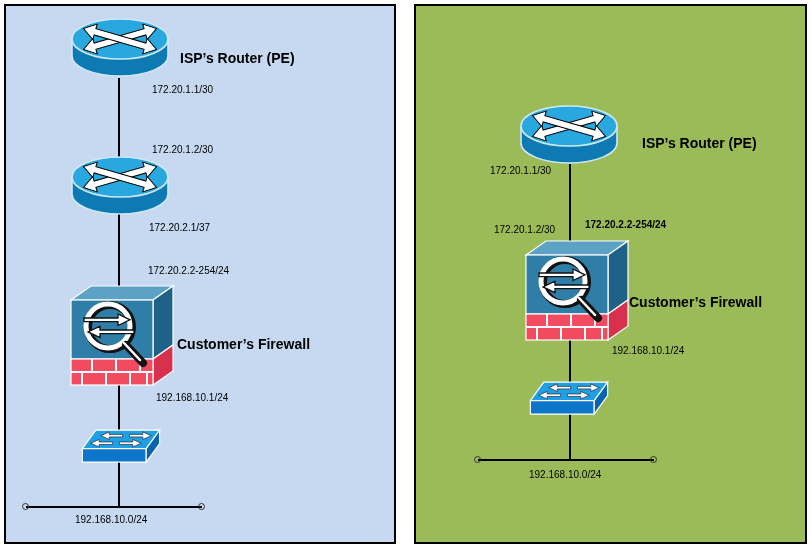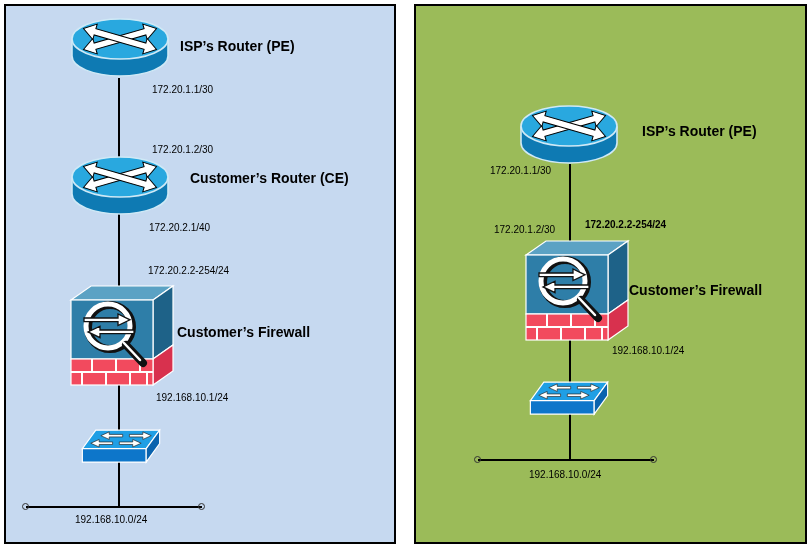--- a/index.html
+++ b/index.html
@@ -11,21 +11,21 @@
   .panel.right { left:414px; width:393px; background:#9bbb59; }
 
   .vline { position:absolute; width:1.5px; background:#000; z-index:0; }
   .hline { position:absolute; height:1.5px; background:#000; z-index:0; }
   .endpoint { position:absolute; width:7px; height:7px; border:1.5px solid #333;
               border-radius:50%; background:transparent; z-index:1; }
 
   .icon { position:absolute; z-index:2; }
 
   .dev-label { position:absolute; z-index:3; font-size:14px; font-weight:bold;
-               color:#000; white-space:nowrap; }
+               color:#000; white-space:nowrap;margin-top:12px; }
   .ip-label  { position:absolute; z-index:3; font-size:10px; color:#000; white-space:nowrap; }
   .ip-label.bold { font-weight:bold; }
 
   
   .l-vline   { left:112px; top:72px;  height:430px; }
   .l-router1 { left:64px;  top:10px;  width:100px; height:64px; }
   .l-pe-lbl  { left:174px; top:32px; }
   .l-ip1     { left:146px; top:78px; }
   .l-ip2     { left:146px; top:138px; }
   .l-router2 { left:64px;  top:148px; width:100px; height:64px; }
@@ -113,23 +113,22 @@
     <svg class="icon l-router1">
         <use href="#sym-router"></use>
       </svg>
     <div class="dev-label l-pe-lbl">ISP’s Router (PE)</div>
     <div class="ip-label l-ip1">172.20.1.1/30</div>
 
     <div class="ip-label l-ip2">172.20.1.2/30</div>
     <svg class="icon l-router2">
         <use href="#sym-router"></use>
       </svg>
-    <div class="dev-label l-ce-lbl">Customer’s Router (CE)</div>
 
-    <div class="ip-label l-ip3">172.20.2.1/40</div>
+    <div class="ip-label l-ip3">172.20.2.1/37</div>
     <div class="ip-label l-ip4">172.20.2.2-254/24</div>
 
     <svg class="icon l-fw">
         <use href="#sym-firewall"></use>
       </svg>
     <div class="dev-label l-fw-lbl">Customer’s Firewall</div>
     <div class="ip-label l-ip5">192.168.10.1/24</div>
 
     <svg class="icon l-switch">
         <use href="#sym-switch"></use>

